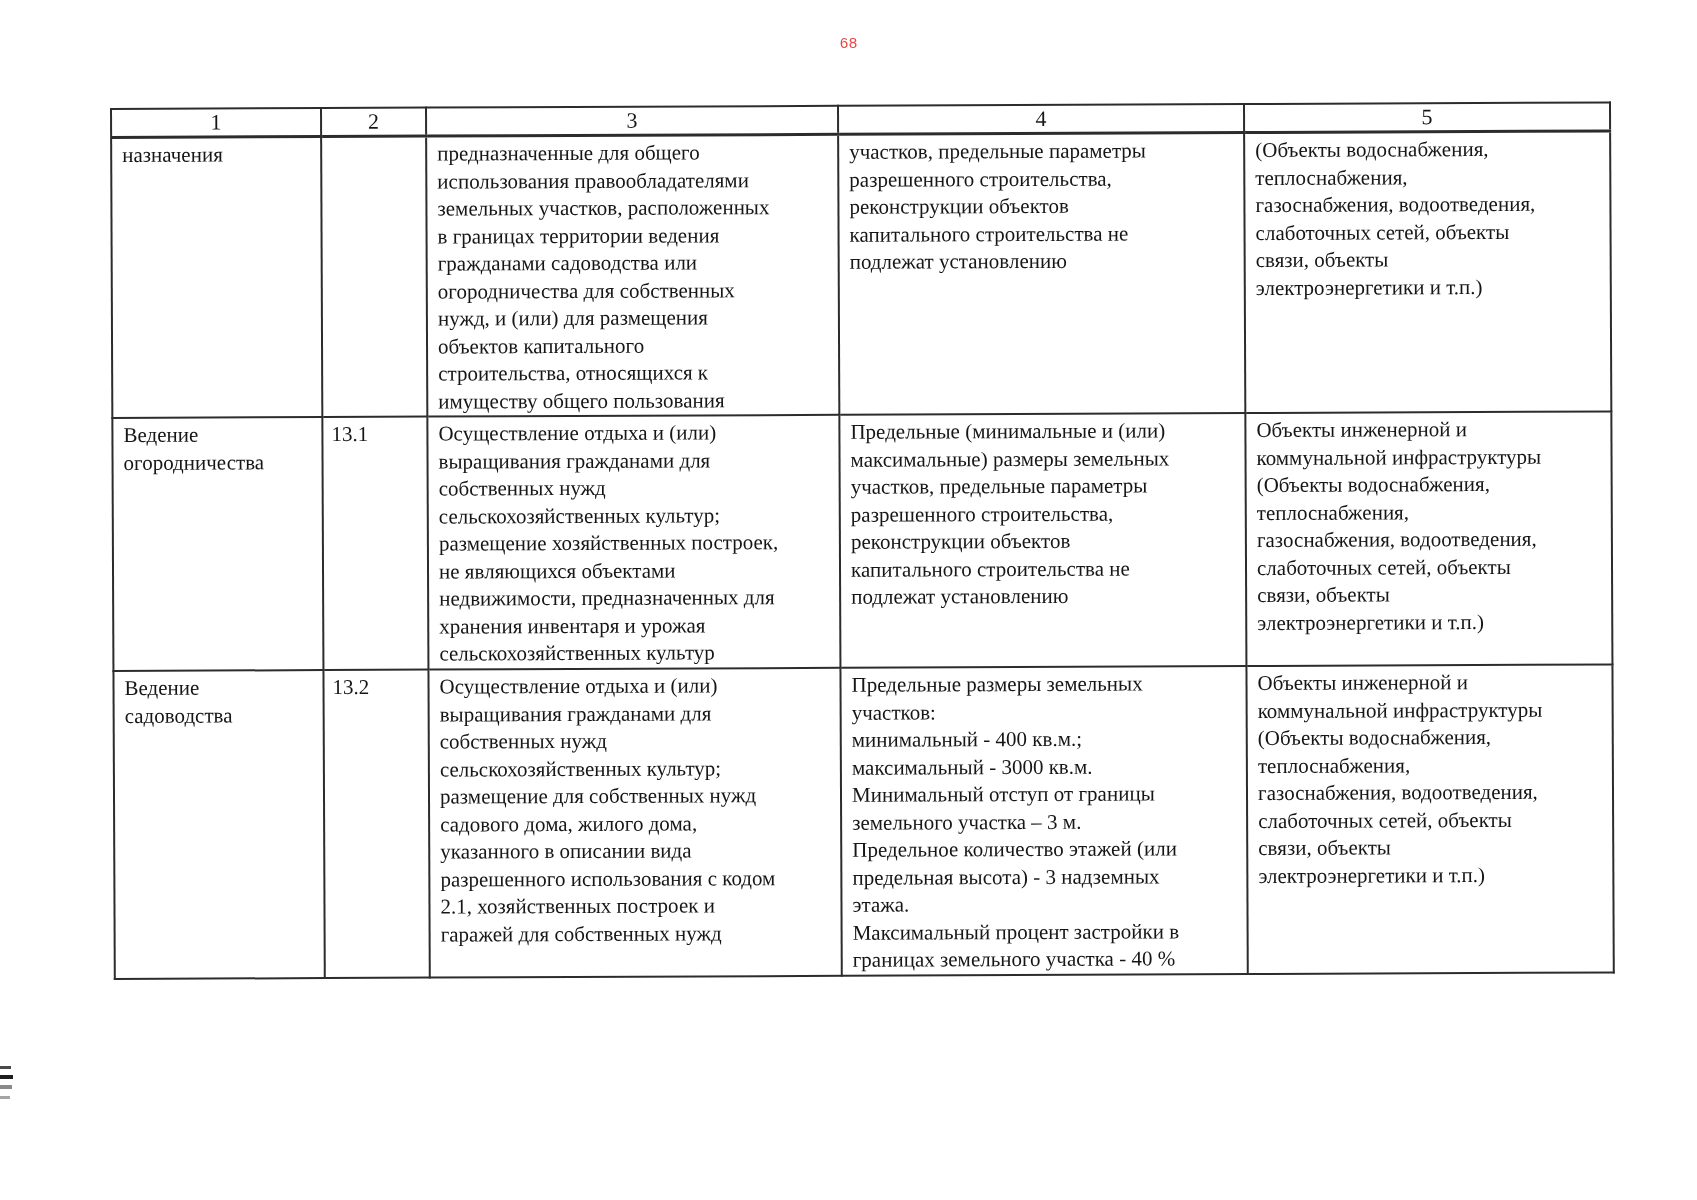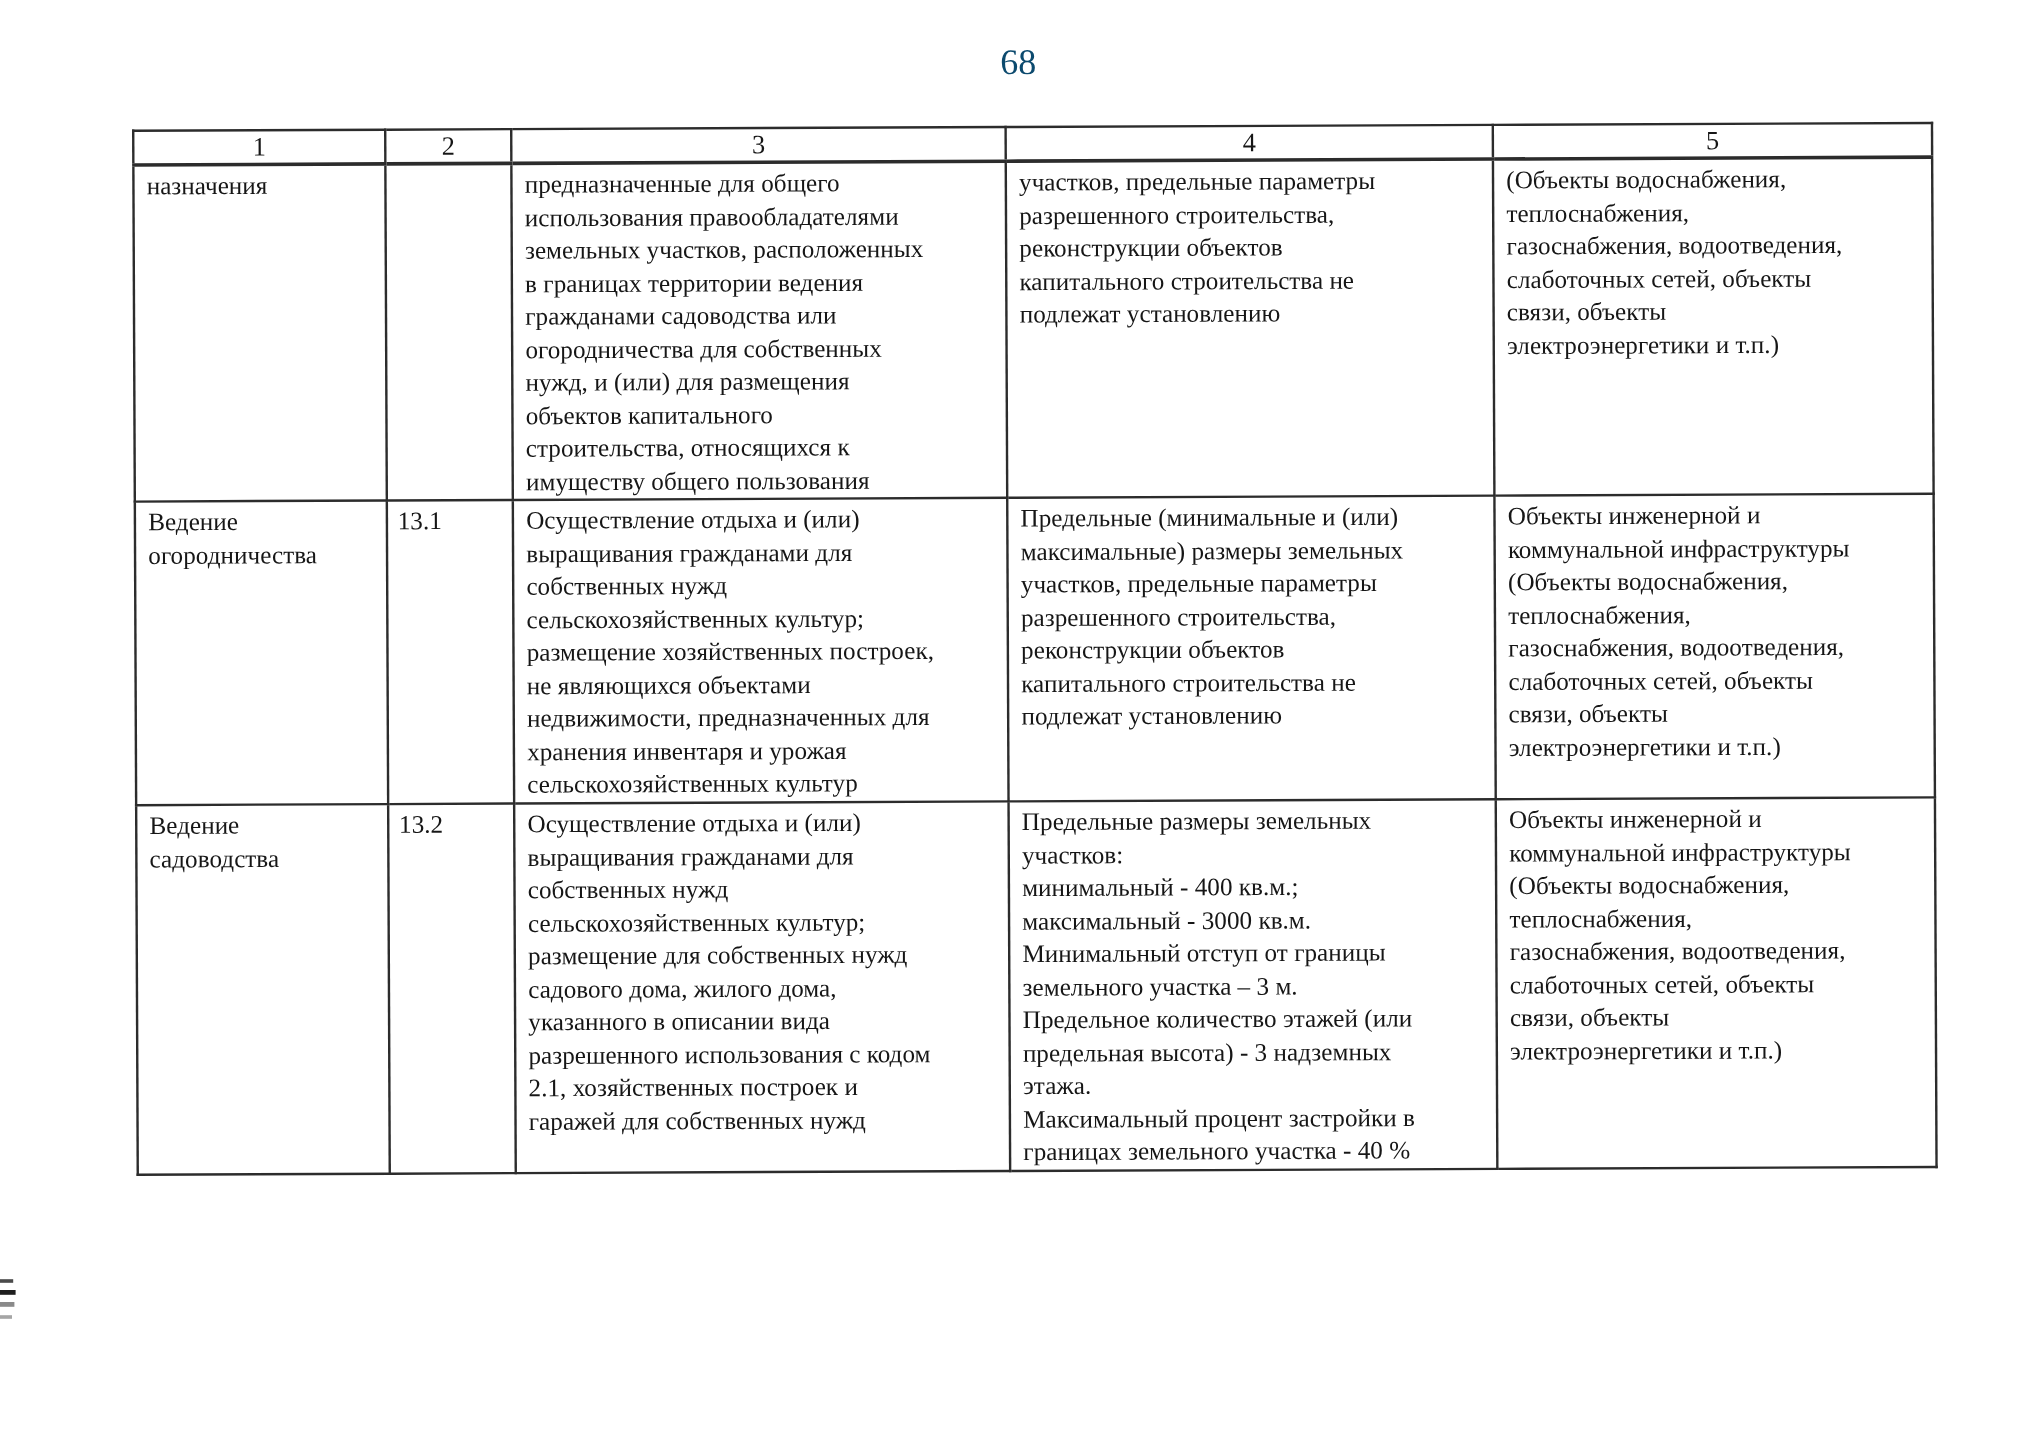--- a/index.html
+++ b/index.html
@@ -15,22 +15,23 @@
     overflow: hidden;
     font-family: "Liberation Serif", "DejaVu Serif", serif;
     color: #161616;
   }
   .page-number {
     position: absolute;
     top: 36px;
     left: 0;
     right: 0;
     text-align: center;
-    font-size: 30px;
-    color: #0c4a6e;
+    font-size: 15px;
+    color: #ef4444;
+    font-family: Liberation Mono, monospace;
   }
   .doc-table {
     position: absolute;
     left: 110px;
     top: 108px;
     width: 1499px;
     border-collapse: collapse;
     table-layout: fixed;
     transform: rotate(-0.25deg);
     transform-origin: 0 0;

